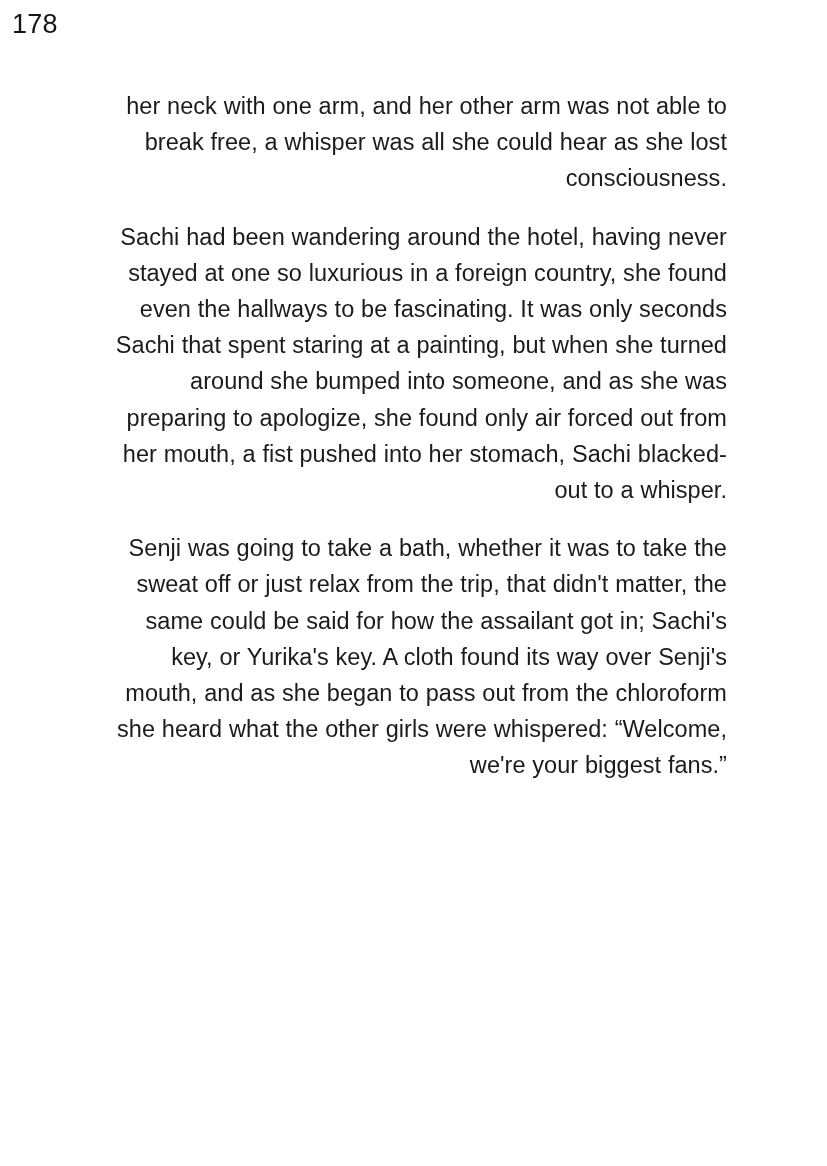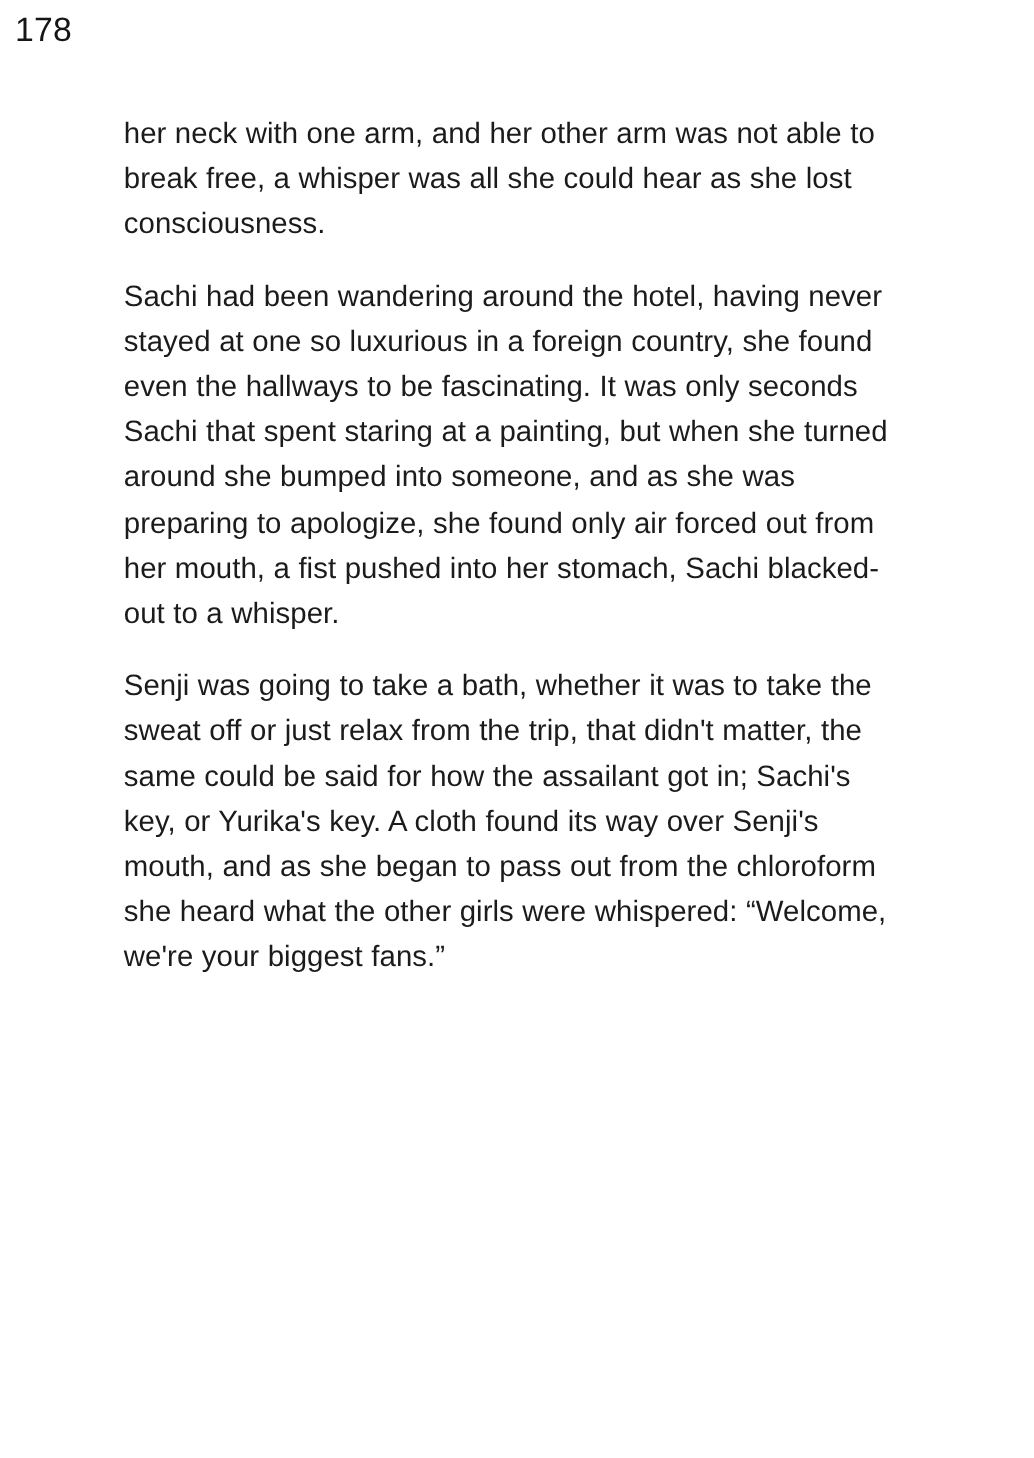--- a/index.html
+++ b/index.html
@@ -34,21 +34,21 @@
     position: absolute;
     top: 88px;
     left: 99px;
     width: 628px;
   }
   .para {
     font-size: 23.5px;
     line-height: 36.2px;
     color: #1b1b1b;
     margin: 0 0 22px 0;
-    text-align: left;
+    text-align: right;
     font-family: "Liberation Sans", sans-serif;
     letter-spacing: 0.05px;
     word-spacing: 0.2px;
   }
   .para:last-child {
     margin-bottom: 16px;
   }
 </style>
 </head>
 <body>

